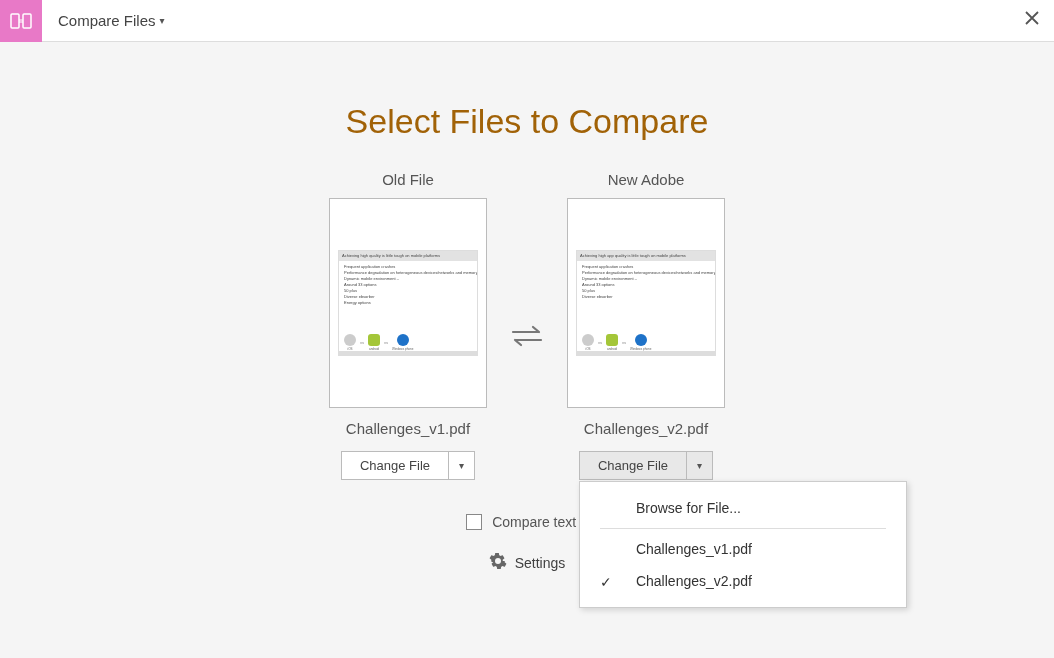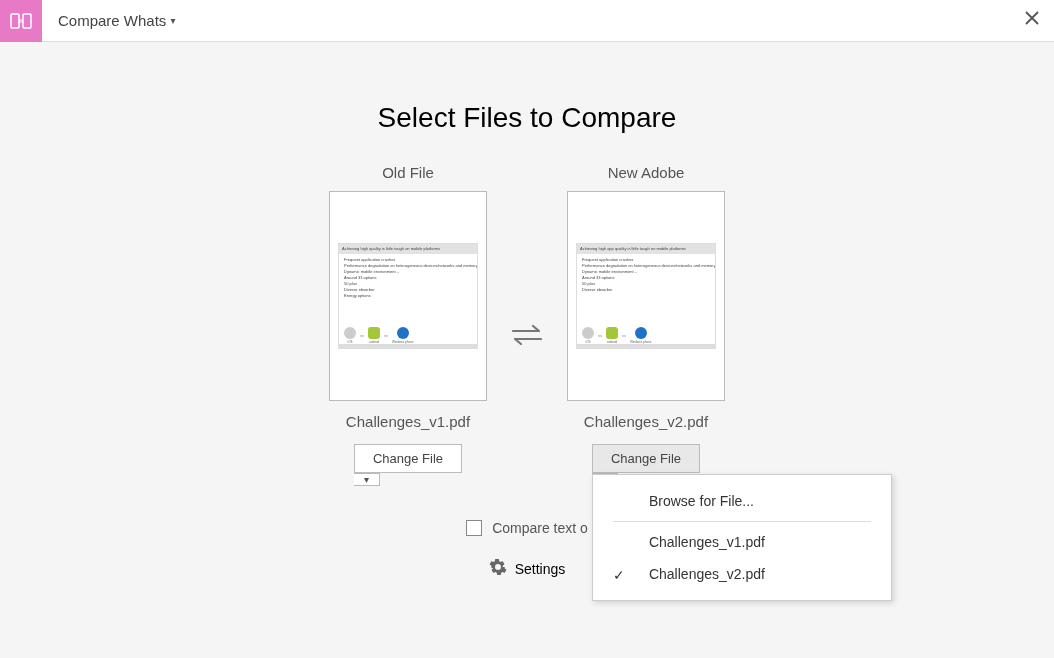--- a/index.html
+++ b/index.html
@@ -55,22 +55,22 @@
       cursor: pointer;
       line-height: 1;
     }
     .main {
       padding-top: 60px;
       display: flex;
       flex-direction: column;
       align-items: center;
     }
     .title {
-      font-size: 28px;
-      color: #000000;
+      font-size: 34px;
+      color: #a16207;
       font-weight: 400;
       margin-bottom: 30px;
     }
     .compare-row {
       display: flex;
       align-items: center;
       gap: 20px;
     }
     .file-col {
       display: flex;
@@ -165,21 +165,20 @@
       margin-top: 20px;
     }
     .filename {
       font-size: 15px;
       color: #555;
       margin-bottom: 14px;
     }
     .change-group {
       display: flex;
       position: relative;
-      flex-direction: column;
     }
     .change-btn {
       border: 1px solid #bbb;
       background: #fff;
       padding: 6px 18px;
       font-size: 13px;
       color: #444;
       cursor: pointer;
     }
     .change-btn.active {
@@ -197,21 +196,21 @@
       font-size: 10px;
       color: #555;
     }
     .dd-btn.active {
       background: #e8e8e8;
     }
     .dropdown-menu {
       position: absolute;
       top: 30px;
       left: 0;
-      width: 300px;
+      width: 328px;
       background: #fff;
       border: 1px solid #ccc;
       box-shadow: 2px 2px 6px rgba(0,0,0,0.15);
       z-index: 100;
       padding: 10px 0;
     }
     .dd-item {
       padding: 8px 20px 8px 56px;
       font-size: 14px;
       color: #333;
@@ -244,21 +243,21 @@
     }
     .option-label {
       font-size: 14px;
       color: #555;
     }
     .settings-row {
       margin-top: 22px;
       display: flex;
       align-items: center;
       gap: 8px;
-      color: #000000;
+      color: #404040;
       font-size: 14px;
     }
     .gear-icon svg {
       width: 18px;
       height: 18px;
     }
     .compare-btn {
       margin-top: 24px;
       background: #0a6ed1;
       border: 2px dotted #3a8ee0;
@@ -275,21 +274,21 @@
 
 <div class="header">
   <div class="header-icon">
     <svg viewBox="0 0 24 20" fill="none" stroke="#fff" stroke-width="1.5">
       <rect x="2" y="3" width="8" height="14" rx="1"></rect>
       <rect x="14" y="3" width="8" height="14" rx="1"></rect>
       <path d="M10 9 L14 9 M10 11 L14 11" stroke-width="1"></path>
     </svg>
   </div>
   <div class="header-title">
-    <span>Compare Whats</span>
+    <span>Compare Files</span>
     <span class="header-caret">▾</span>
   </div>
   <div class="close-btn">
     <svg width="16" height="16" viewBox="0 0 16 16">
       <path d="M2 2 L14 14 M14 2 L2 14" stroke="#555" stroke-width="1.8"></path>
     </svg>
   </div>
 </div>
 
 <div class="main">

